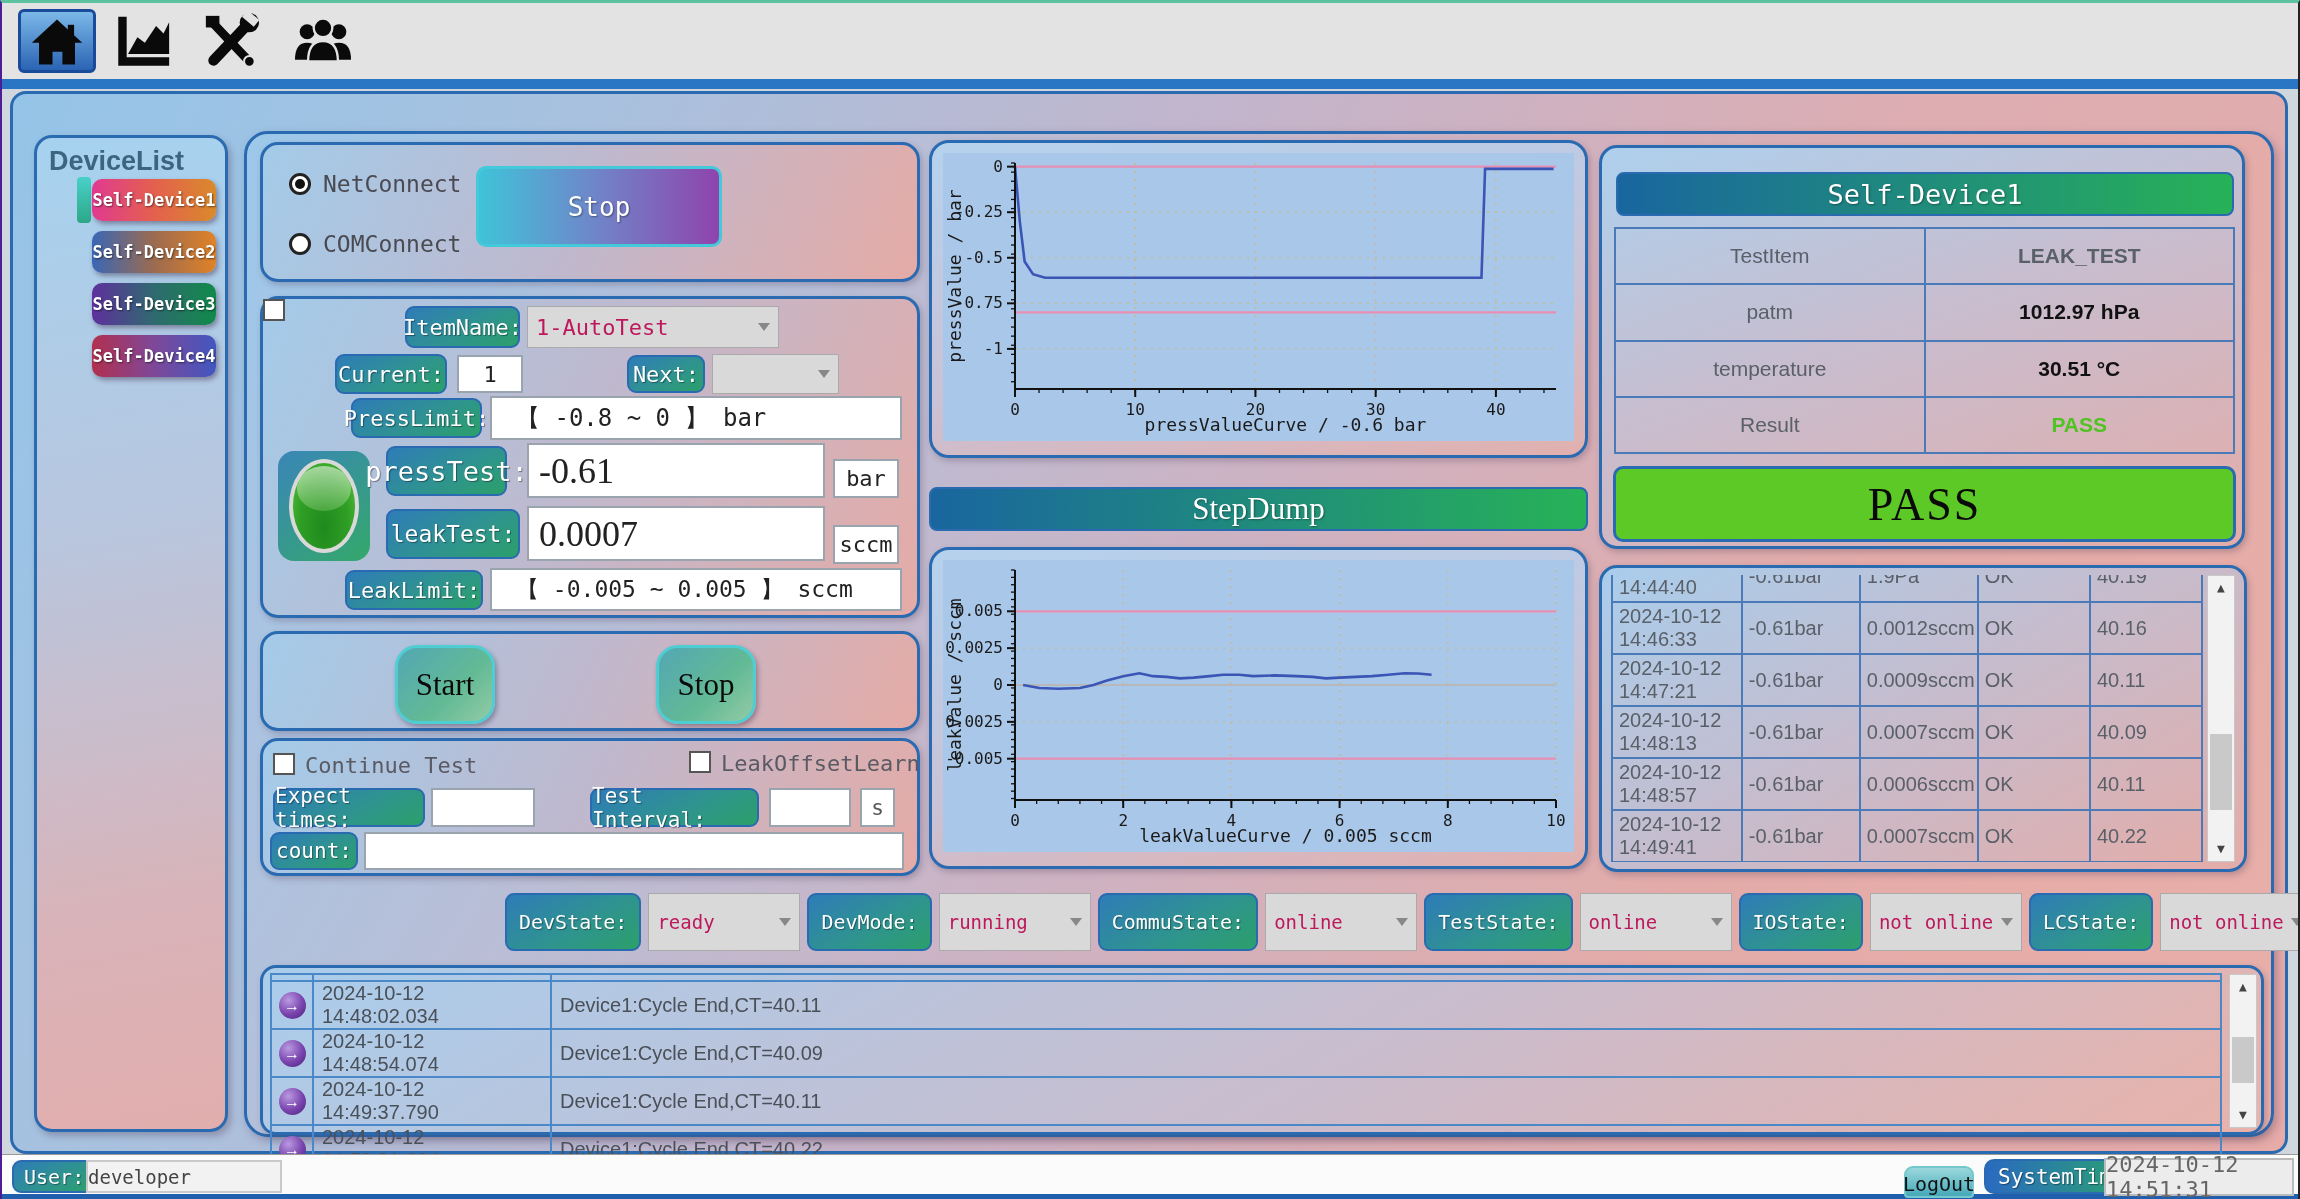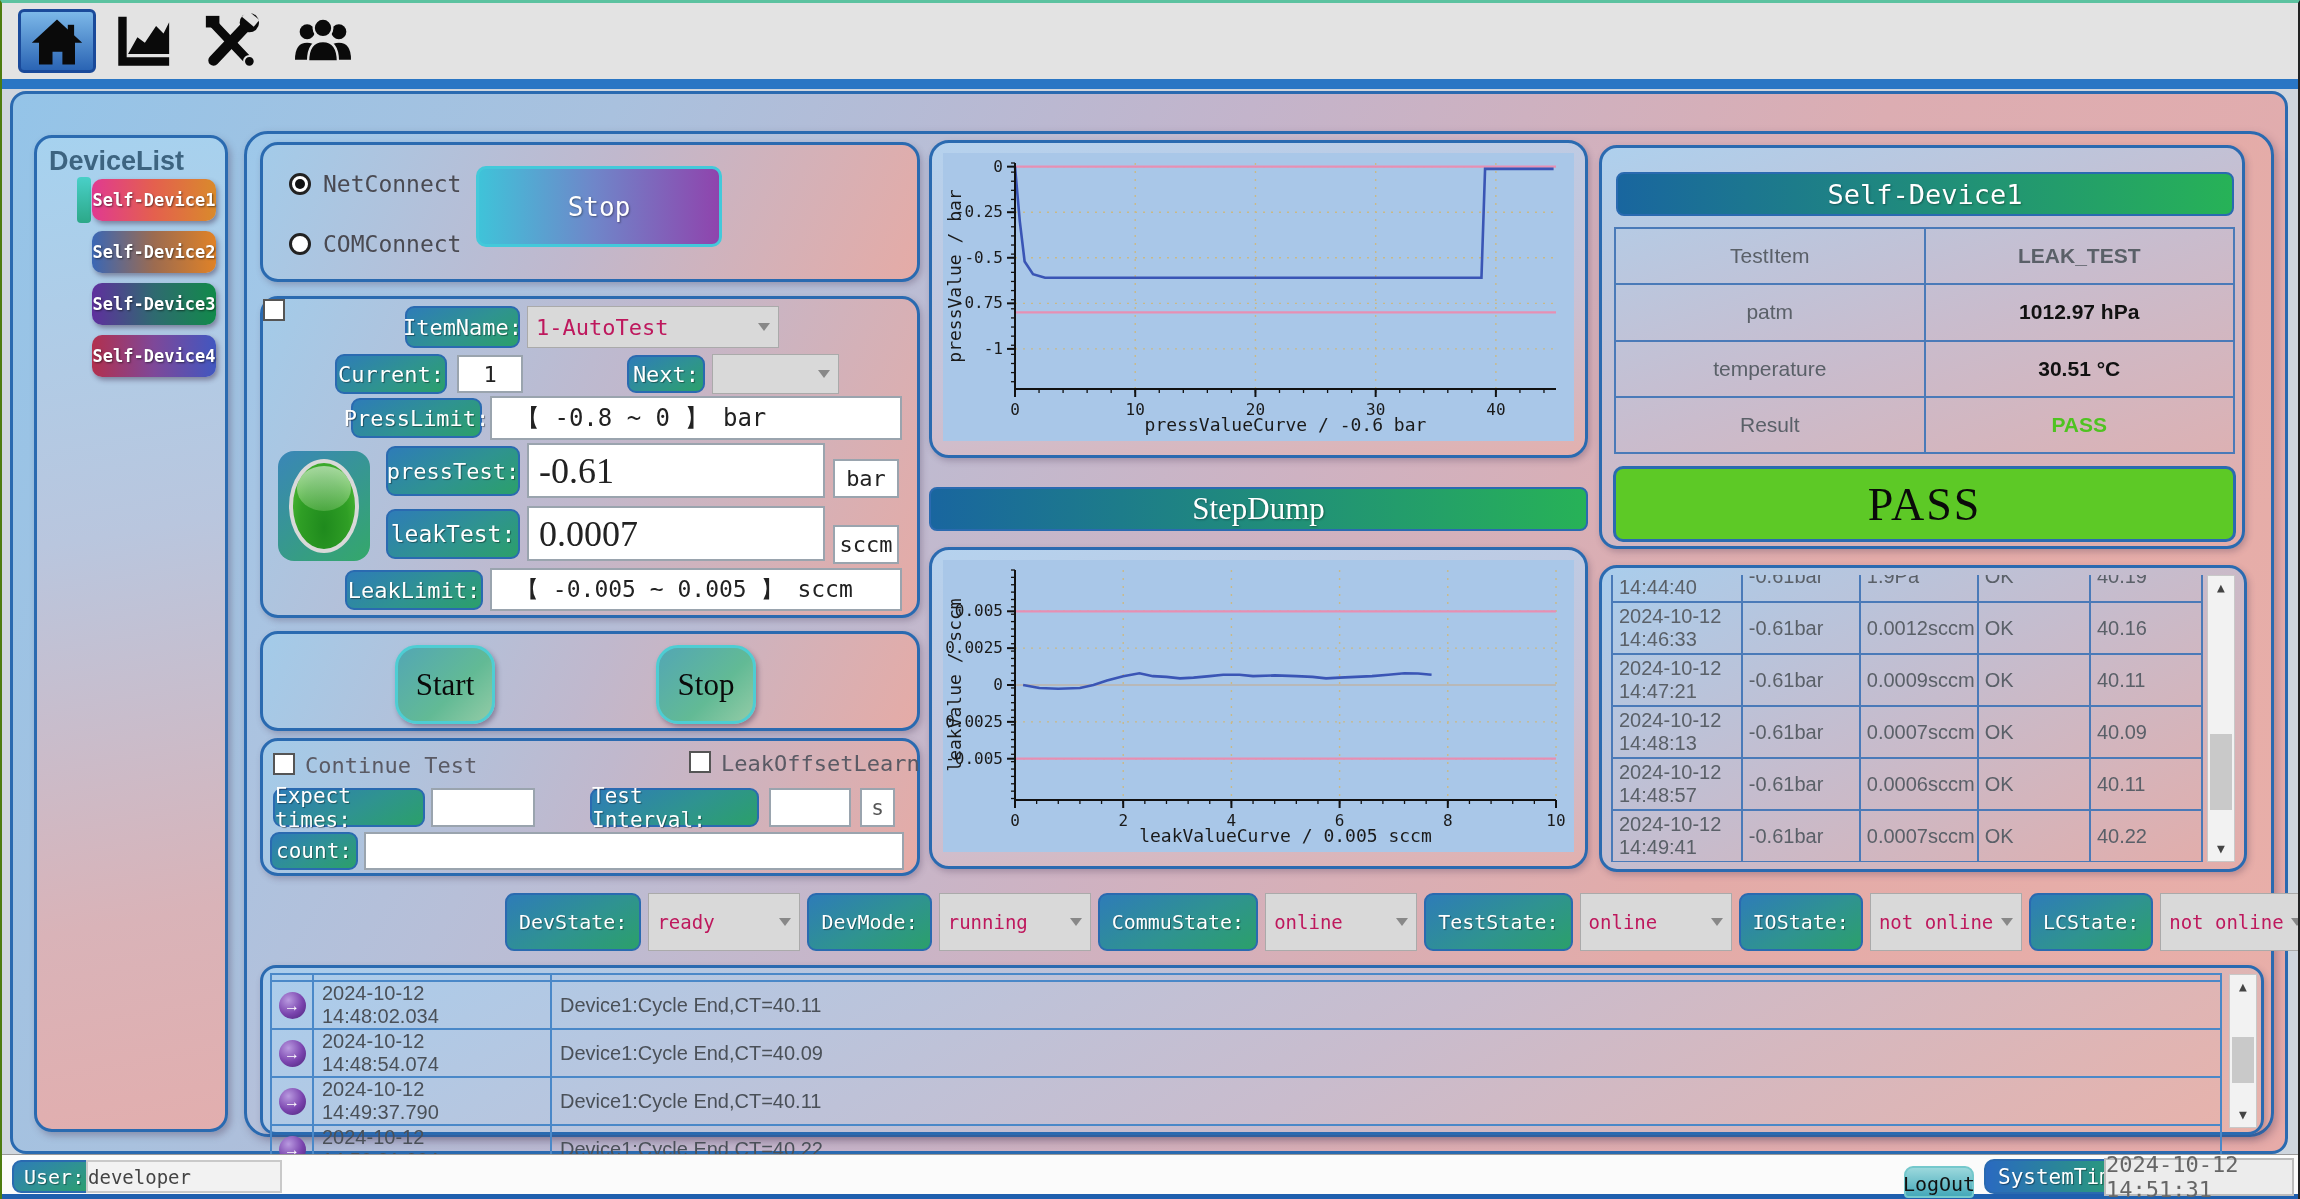--- a/index.html
+++ b/index.html
@@ -1,18 +1,18 @@
 <!DOCTYPE html>
 <html><head>
 <meta charset="utf-8">
 <style>
   * { margin:0; padding:0; box-sizing:border-box; }
   body { font-family:"DejaVu Sans Mono", monospace; }
   #window { position:relative; width:2300px; height:1199px; background:#cfd6de; overflow:hidden;
-            border-top:3px solid #5cc2a0; border-left:2px solid #4d7c0f; border-right:2px solid #222;padding-left:24px; }
+            border-top:3px solid #5cc2a0; border-left:2px solid #4c1d95; border-right:2px solid #222;padding-left:24px; }
 
   
   #toolbar { position:absolute; left:0; top:0; width:2300px; height:76px; background:#e3e3e3; }
   .tool-btn { position:absolute; top:6px; width:78px; height:64px; display:flex; align-items:center; justify-content:center; border-radius:6px; }
   .tool-btn.selected { background:linear-gradient(180deg,#7cb8e8 0%,#2a64b4 100%); border:3px solid #1a4a9a; }
   #divider { position:absolute; left:0; top:76px; width:2300px; height:10px; background:#2a76c4; }
 
   
   #frame { position:absolute; left:8px; top:88px; right:10px; bottom:45px; border:3px solid #2a6ab0; border-radius:16px;
            background:linear-gradient(115deg,#94c4e8 0%,#a9c1de 22%,#c3b4cb 45%,#dcadb2 68%,#e7aba8 100%); }
@@ -216,21 +216,21 @@
           <span></span>
             <i class="caret"></i>
         </div>
         <div class="glabel" style="left:88px; top:99px; width:131px; height:40px; font-size:22px;">PressLimit:</div>
         <div class="wbox" style="left:227px; top:97px; width:412px; height:44px; font-size:24px; padding-left:24px;">【 -0.8  ~  0 】 bar</div>
 
         <div class="led">
             <div class="led-ball"></div>
           </div>
 
-        <div class="glabel" style="left:123px; top:147px; width:134px; height:50px; font-size:22px;">pressTest:</div>
+        <div class="glabel" style="left:123px; top:147px; width:121px; height:50px; font-size:27px;">pressTest:</div>
         <div class="wbox" style="left:264px; top:144px; width:298px; height:55px; font-family:'Liberation Serif',serif; font-size:36px; padding-left:10px;">-0.61</div>
         <div class="wbox" style="left:570px; top:160px; width:66px; height:39px; font-size:22px; justify-content:center;">bar</div>
 
         <div class="glabel" style="left:123px; top:210px; width:134px; height:50px; font-size:23px;">leakTest:</div>
         <div class="wbox" style="left:264px; top:207px; width:298px; height:55px; font-family:'Liberation Serif',serif; font-size:36px; padding-left:10px;">0.0007</div>
         <div class="wbox" style="left:570px; top:226px; width:66px; height:39px; font-size:22px; justify-content:center;">sccm</div>
 
         <div class="glabel" style="left:82px; top:271px; width:138px; height:40px; font-size:22px;">LeakLimit:</div>
         <div class="wbox" style="left:227px; top:269px; width:412px; height:43px; font-size:23px; padding-left:24px;">【 -0.005  ~  0.005 】  sccm</div>
       </div>

